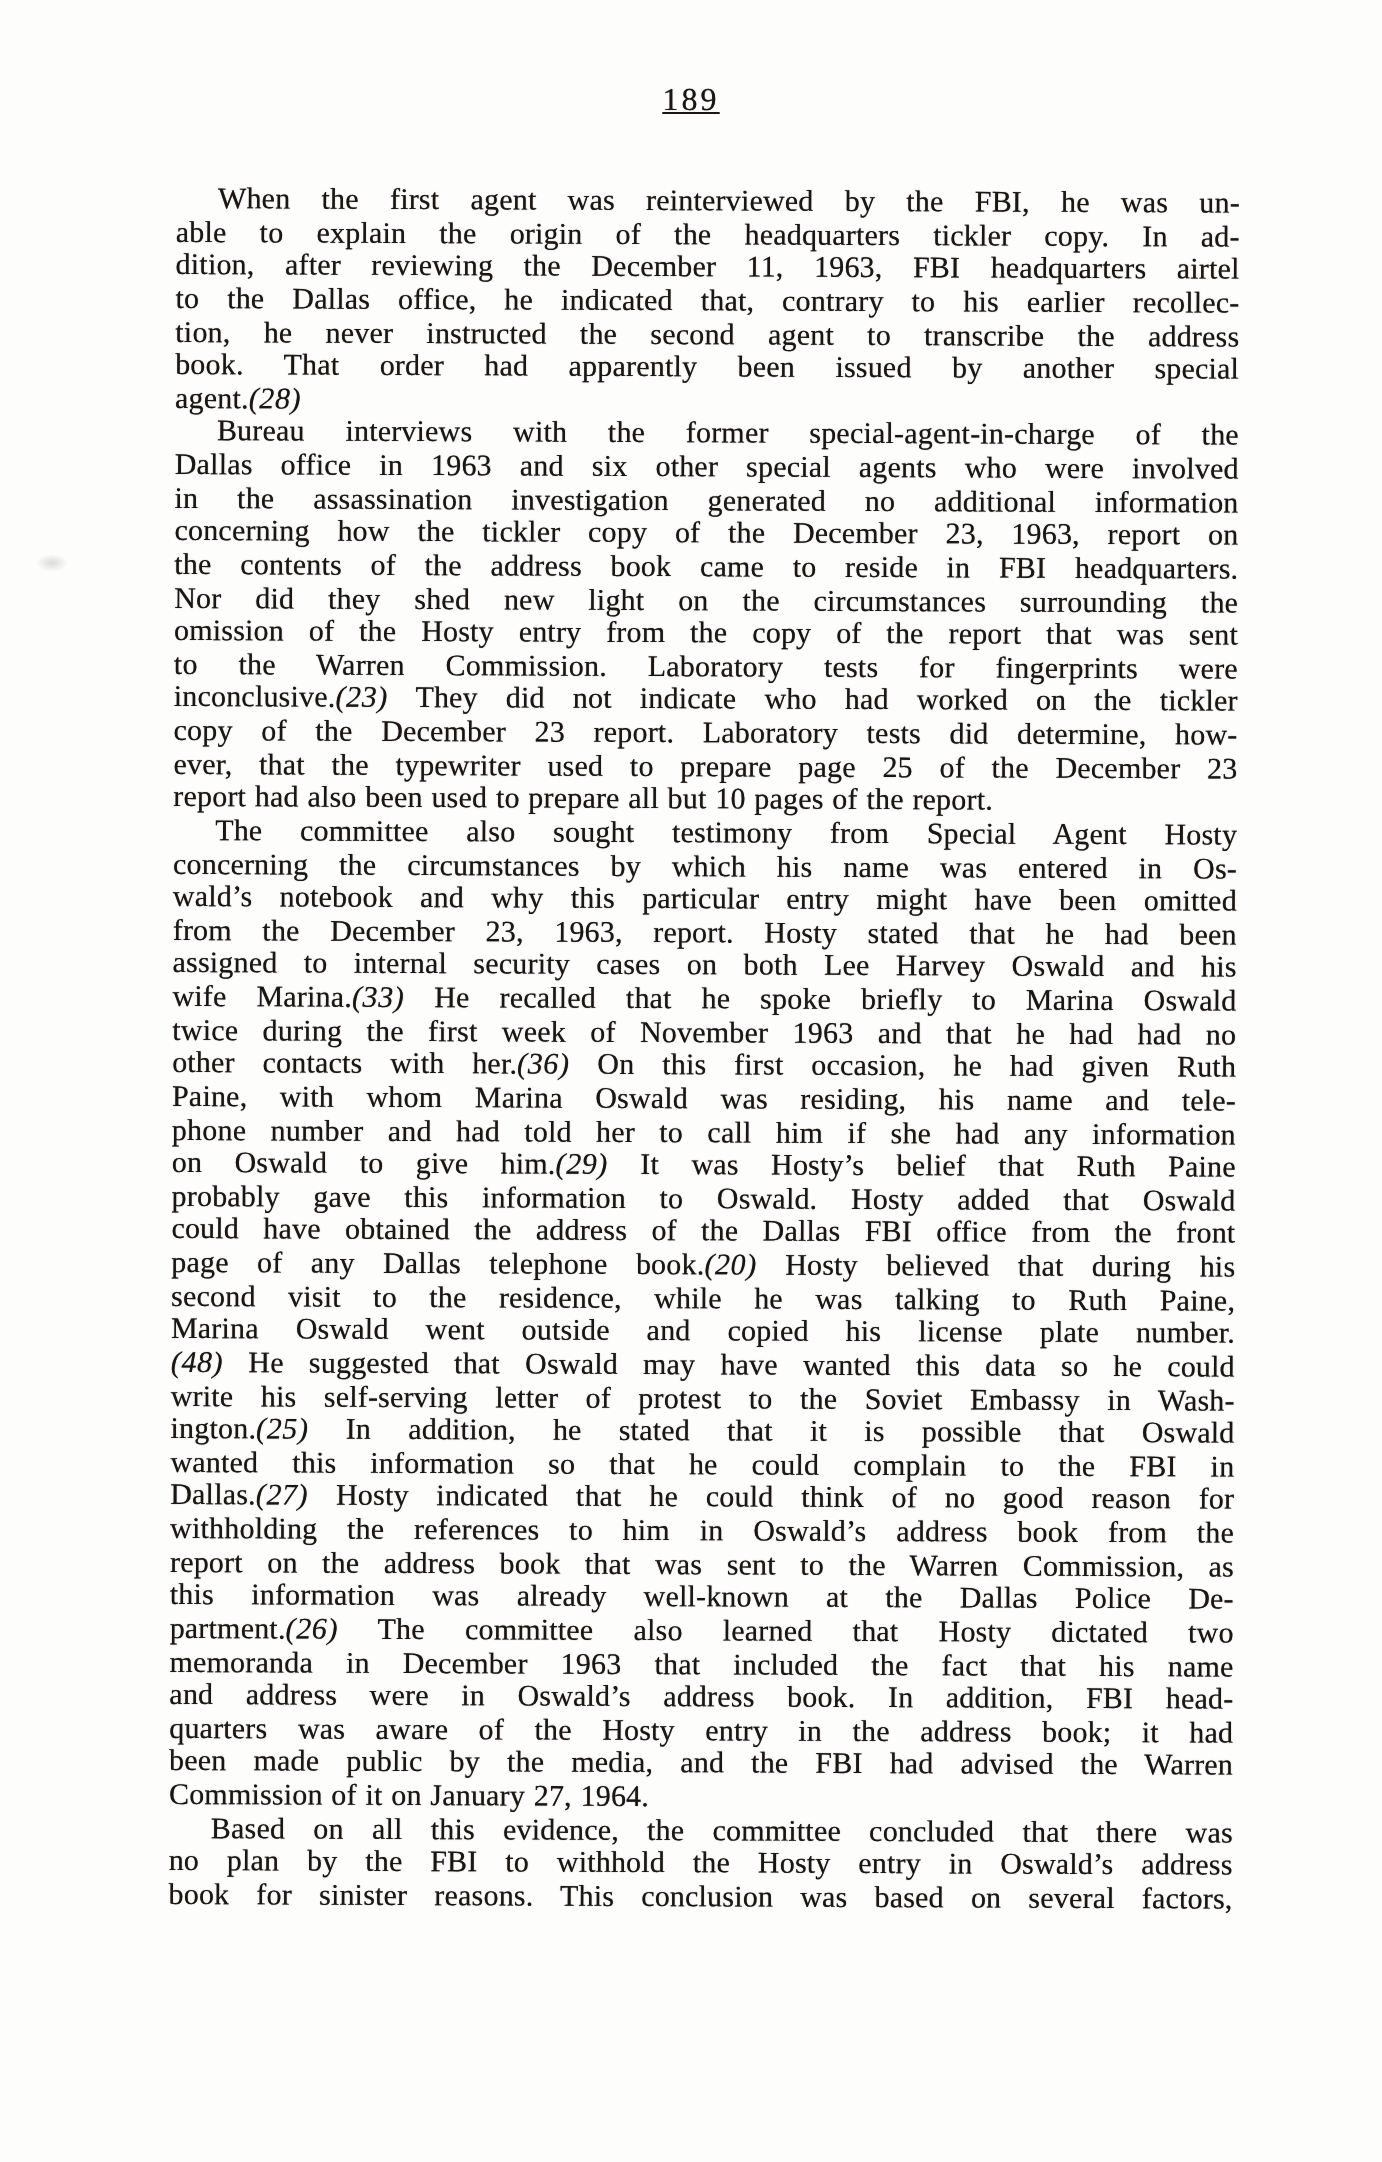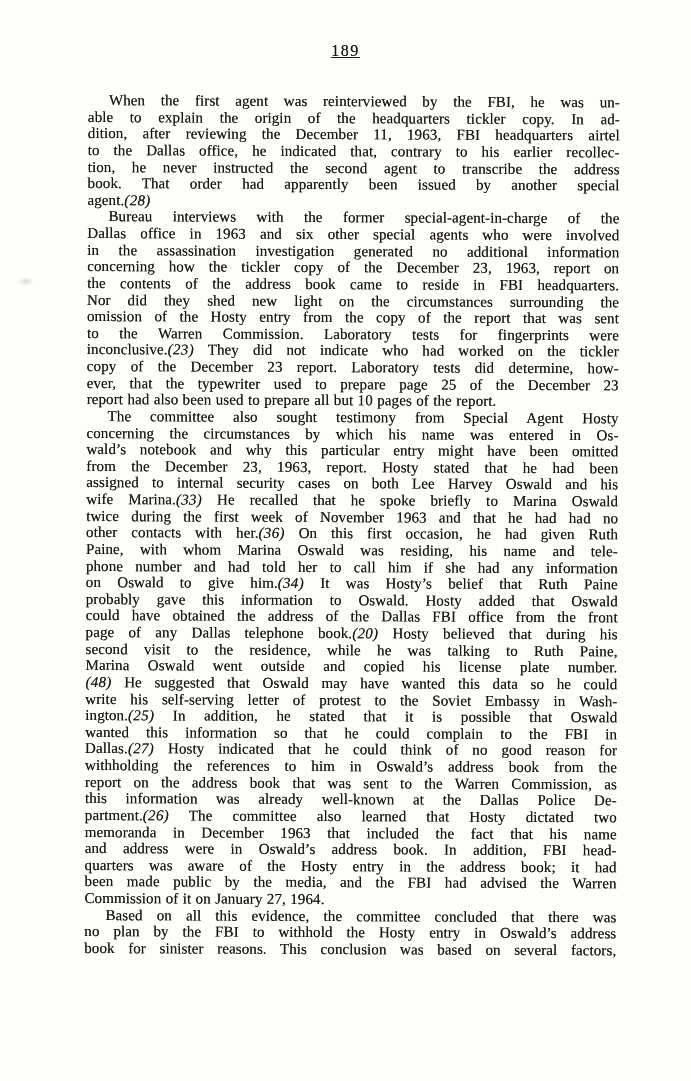--- a/index.html
+++ b/index.html
@@ -108,21 +108,21 @@
         <div class="line j first">The committee also sought testimony from Special Agent Hosty</div>
         <div class="line j">concerning the circumstances by which his name was entered in Os-</div>
         <div class="line j">wald’s notebook and why this particular entry might have been omitted</div>
         <div class="line j">from the December 23, 1963, report. Hosty stated that he had been</div>
         <div class="line j">assigned to internal security cases on both Lee Harvey Oswald and his</div>
         <div class="line j">wife Marina.<em>(33)</em> He recalled that he spoke briefly to Marina Oswald</div>
         <div class="line j">twice during the first week of November 1963 and that he had had no</div>
         <div class="line j">other contacts with her.<em>(36)</em> On this first occasion, he had given Ruth</div>
         <div class="line j">Paine, with whom Marina Oswald was residing, his name and tele-</div>
         <div class="line j">phone number and had told her to call him if she had any information</div>
-        <div class="line j">on Oswald to give him.<em>(34)</em> It was Hosty’s belief that Ruth Paine</div>
+        <div class="line j">on Oswald to give him.<em>(29)</em> It was Hosty’s belief that Ruth Paine</div>
         <div class="line j">probably gave this information to Oswald. Hosty added that Oswald</div>
         <div class="line j">could have obtained the address of the Dallas FBI office from the front</div>
         <div class="line j">page of any Dallas telephone book.<em>(20)</em> Hosty believed that during his</div>
         <div class="line j">second visit to the residence, while he was talking to Ruth Paine,</div>
         <div class="line j">Marina Oswald went outside and copied his license plate number.</div>
         <div class="line j"><em>(48)</em> He suggested that Oswald may have wanted this data so he could</div>
         <div class="line j">write his self-serving letter of protest to the Soviet Embassy in Wash-</div>
         <div class="line j">ington.<em>(25)</em> In addition, he stated that it is possible that Oswald</div>
         <div class="line j">wanted this information so that he could complain to the FBI in</div>
         <div class="line j">Dallas.<em>(27)</em> Hosty indicated that he could think of no good reason for</div>

